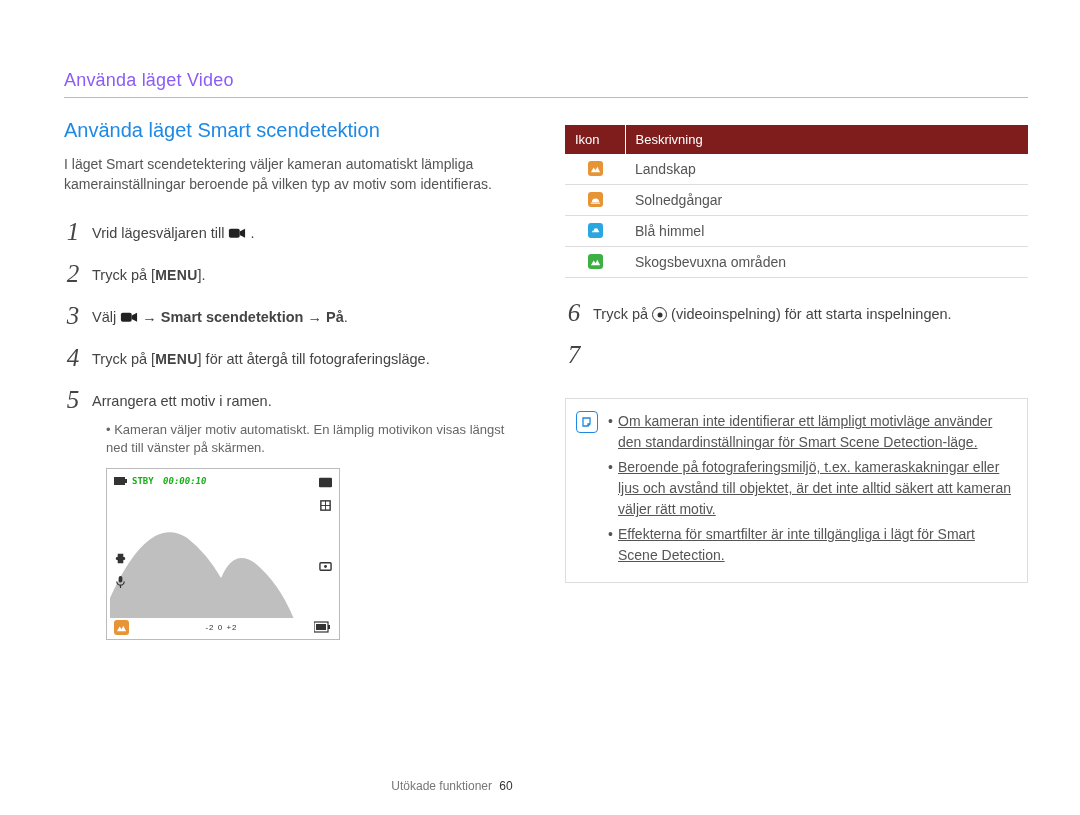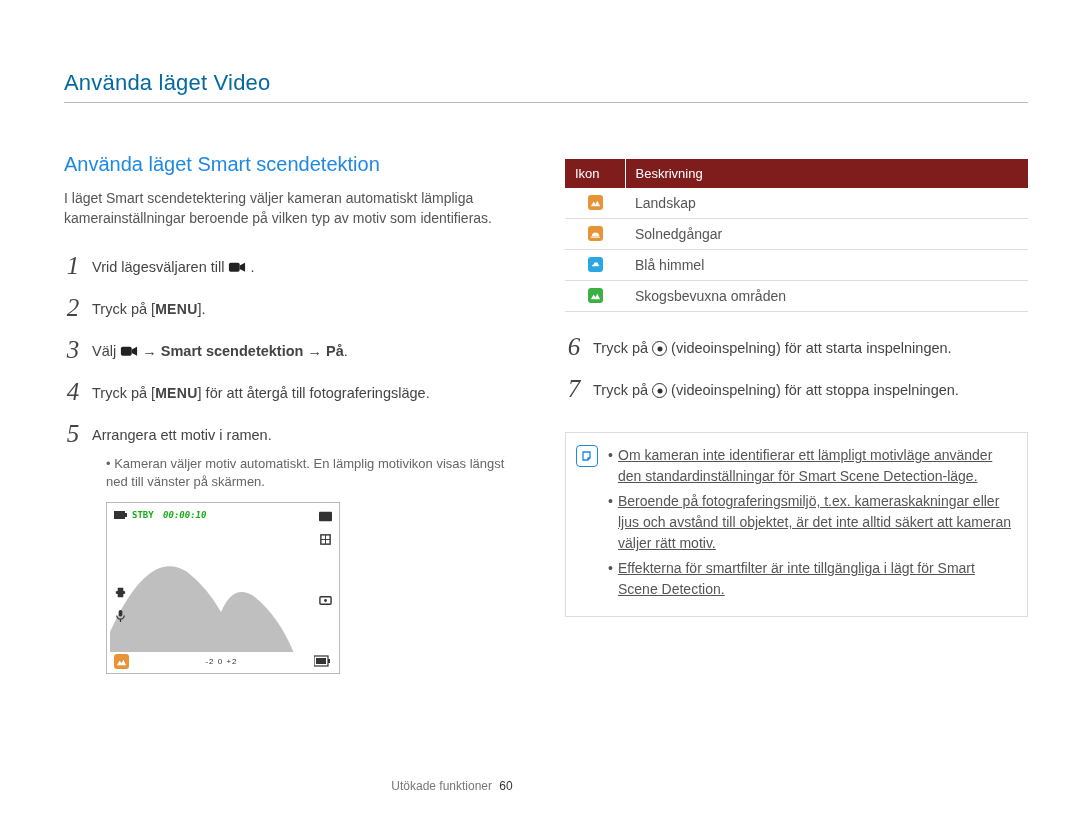--- a/index.html
+++ b/index.html
@@ -8,27 +8,27 @@
     height: 815px;
     background: #fff;
     font-family: Arial, Helvetica, sans-serif;
     color: #444;
     font-weight: 300;
   }
   .page {
     padding: 70px 52px 20px 64px;
   }
   .section-header {
-    font-size: 22px;
-    color: #0369a1;
+    font-size: 18px;
+    color: #8b5cf6;
     font-weight: 300;
     letter-spacing: 0.2px;
     border-bottom: 1px solid #bbb;
     padding-bottom: 6px;
-    margin-bottom: 50px;
+    margin-bottom: 21px;
   }
   .cols {
     display: flex;
     gap: 38px;
   }
   .col { flex: 1; }
   .title-blue {
     color: #1e88e5;
     font-size: 20px;
     font-weight: 300;
@@ -349,23 +349,20 @@
 
       <ul class="step-list" style="margin-top:14px">
         <li class="step">
           <span class="step-num">6</span>
           <span class="step-body">
             <span>Tryck på </span><span class="circle-btn"></span><span> (videoinspelning) för att starta inspelningen.</span>
           </span>
         </li>
         <li class="step">
           <span class="step-num">7</span>
-          <span class="step-body">
-            <span>Tryck på </span><span class="circle-btn"></span><span> (videoinspelning) för att stoppa inspelningen.</span>
-          </span>
         </li>
       </ul>
 
       <div class="note-box">
         <div class="note-icon">
           <svg width="14" height="14" viewBox="0 0 14 14">
               <path d="M3 11 L3 3 L10 3 L10 9 L8 11 Z" fill="none" stroke="#1e88e5" stroke-width="1.3"></path>
               <path d="M10 9 L8 9 L8 11" fill="none" stroke="#1e88e5" stroke-width="1.3"></path>
             </svg>
         </div>

